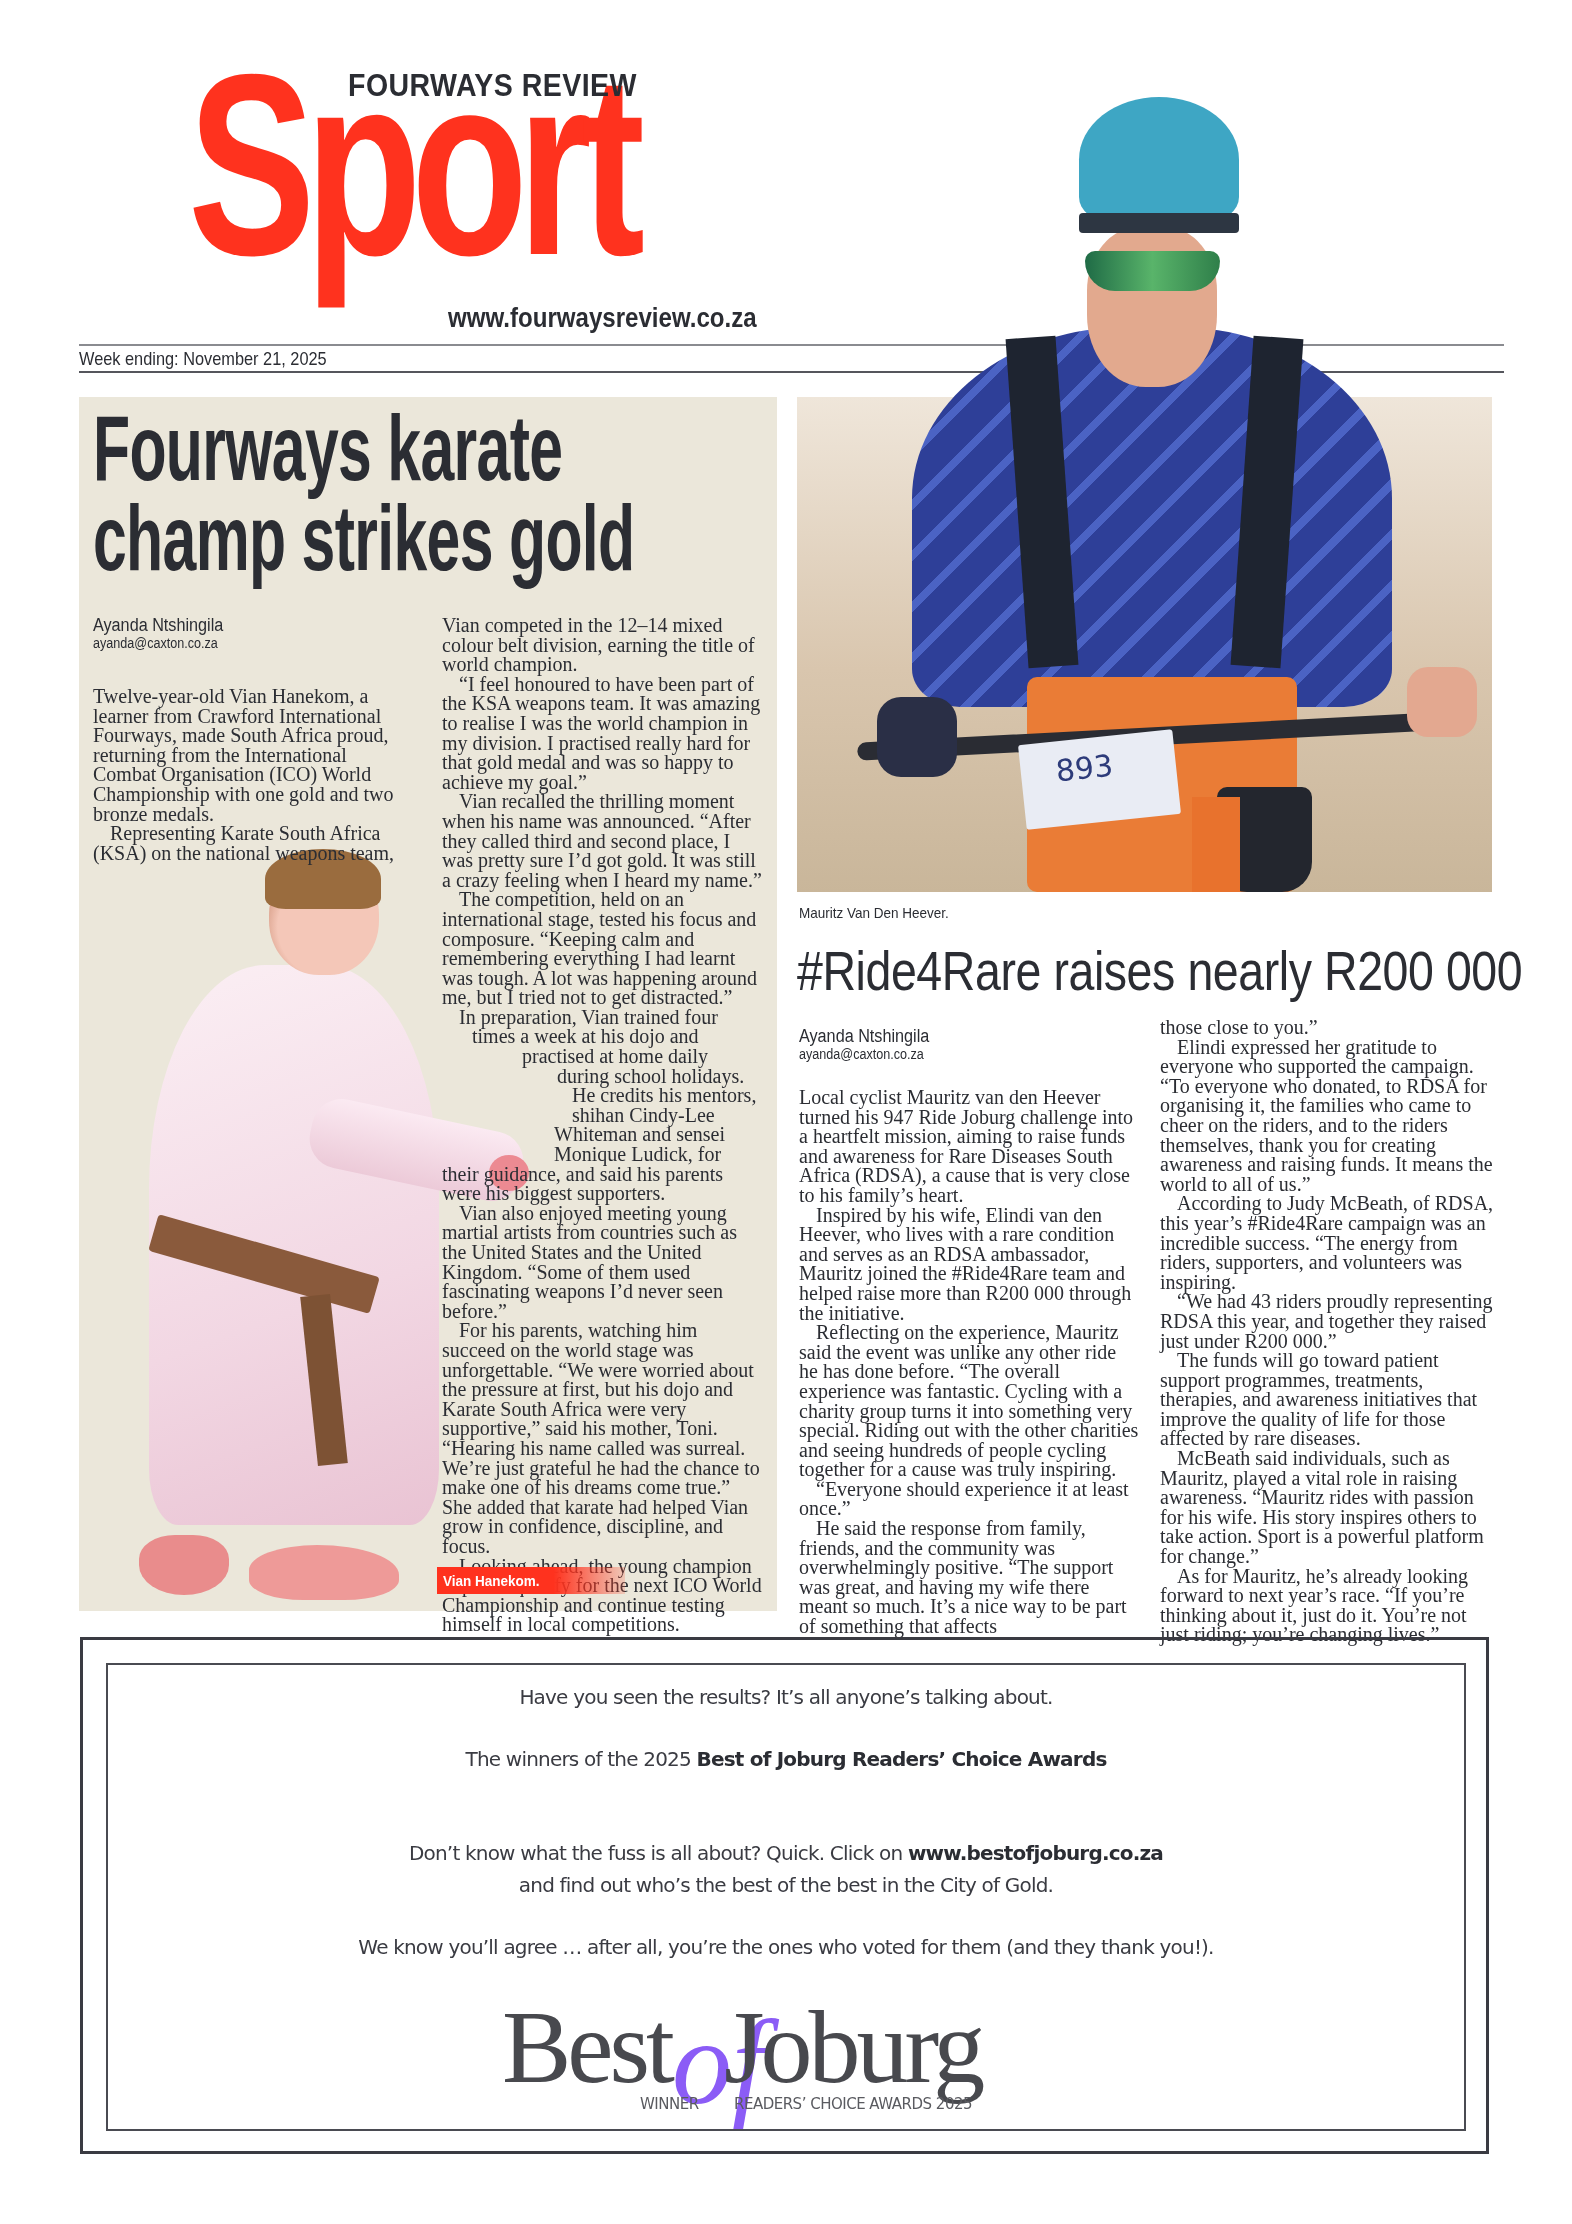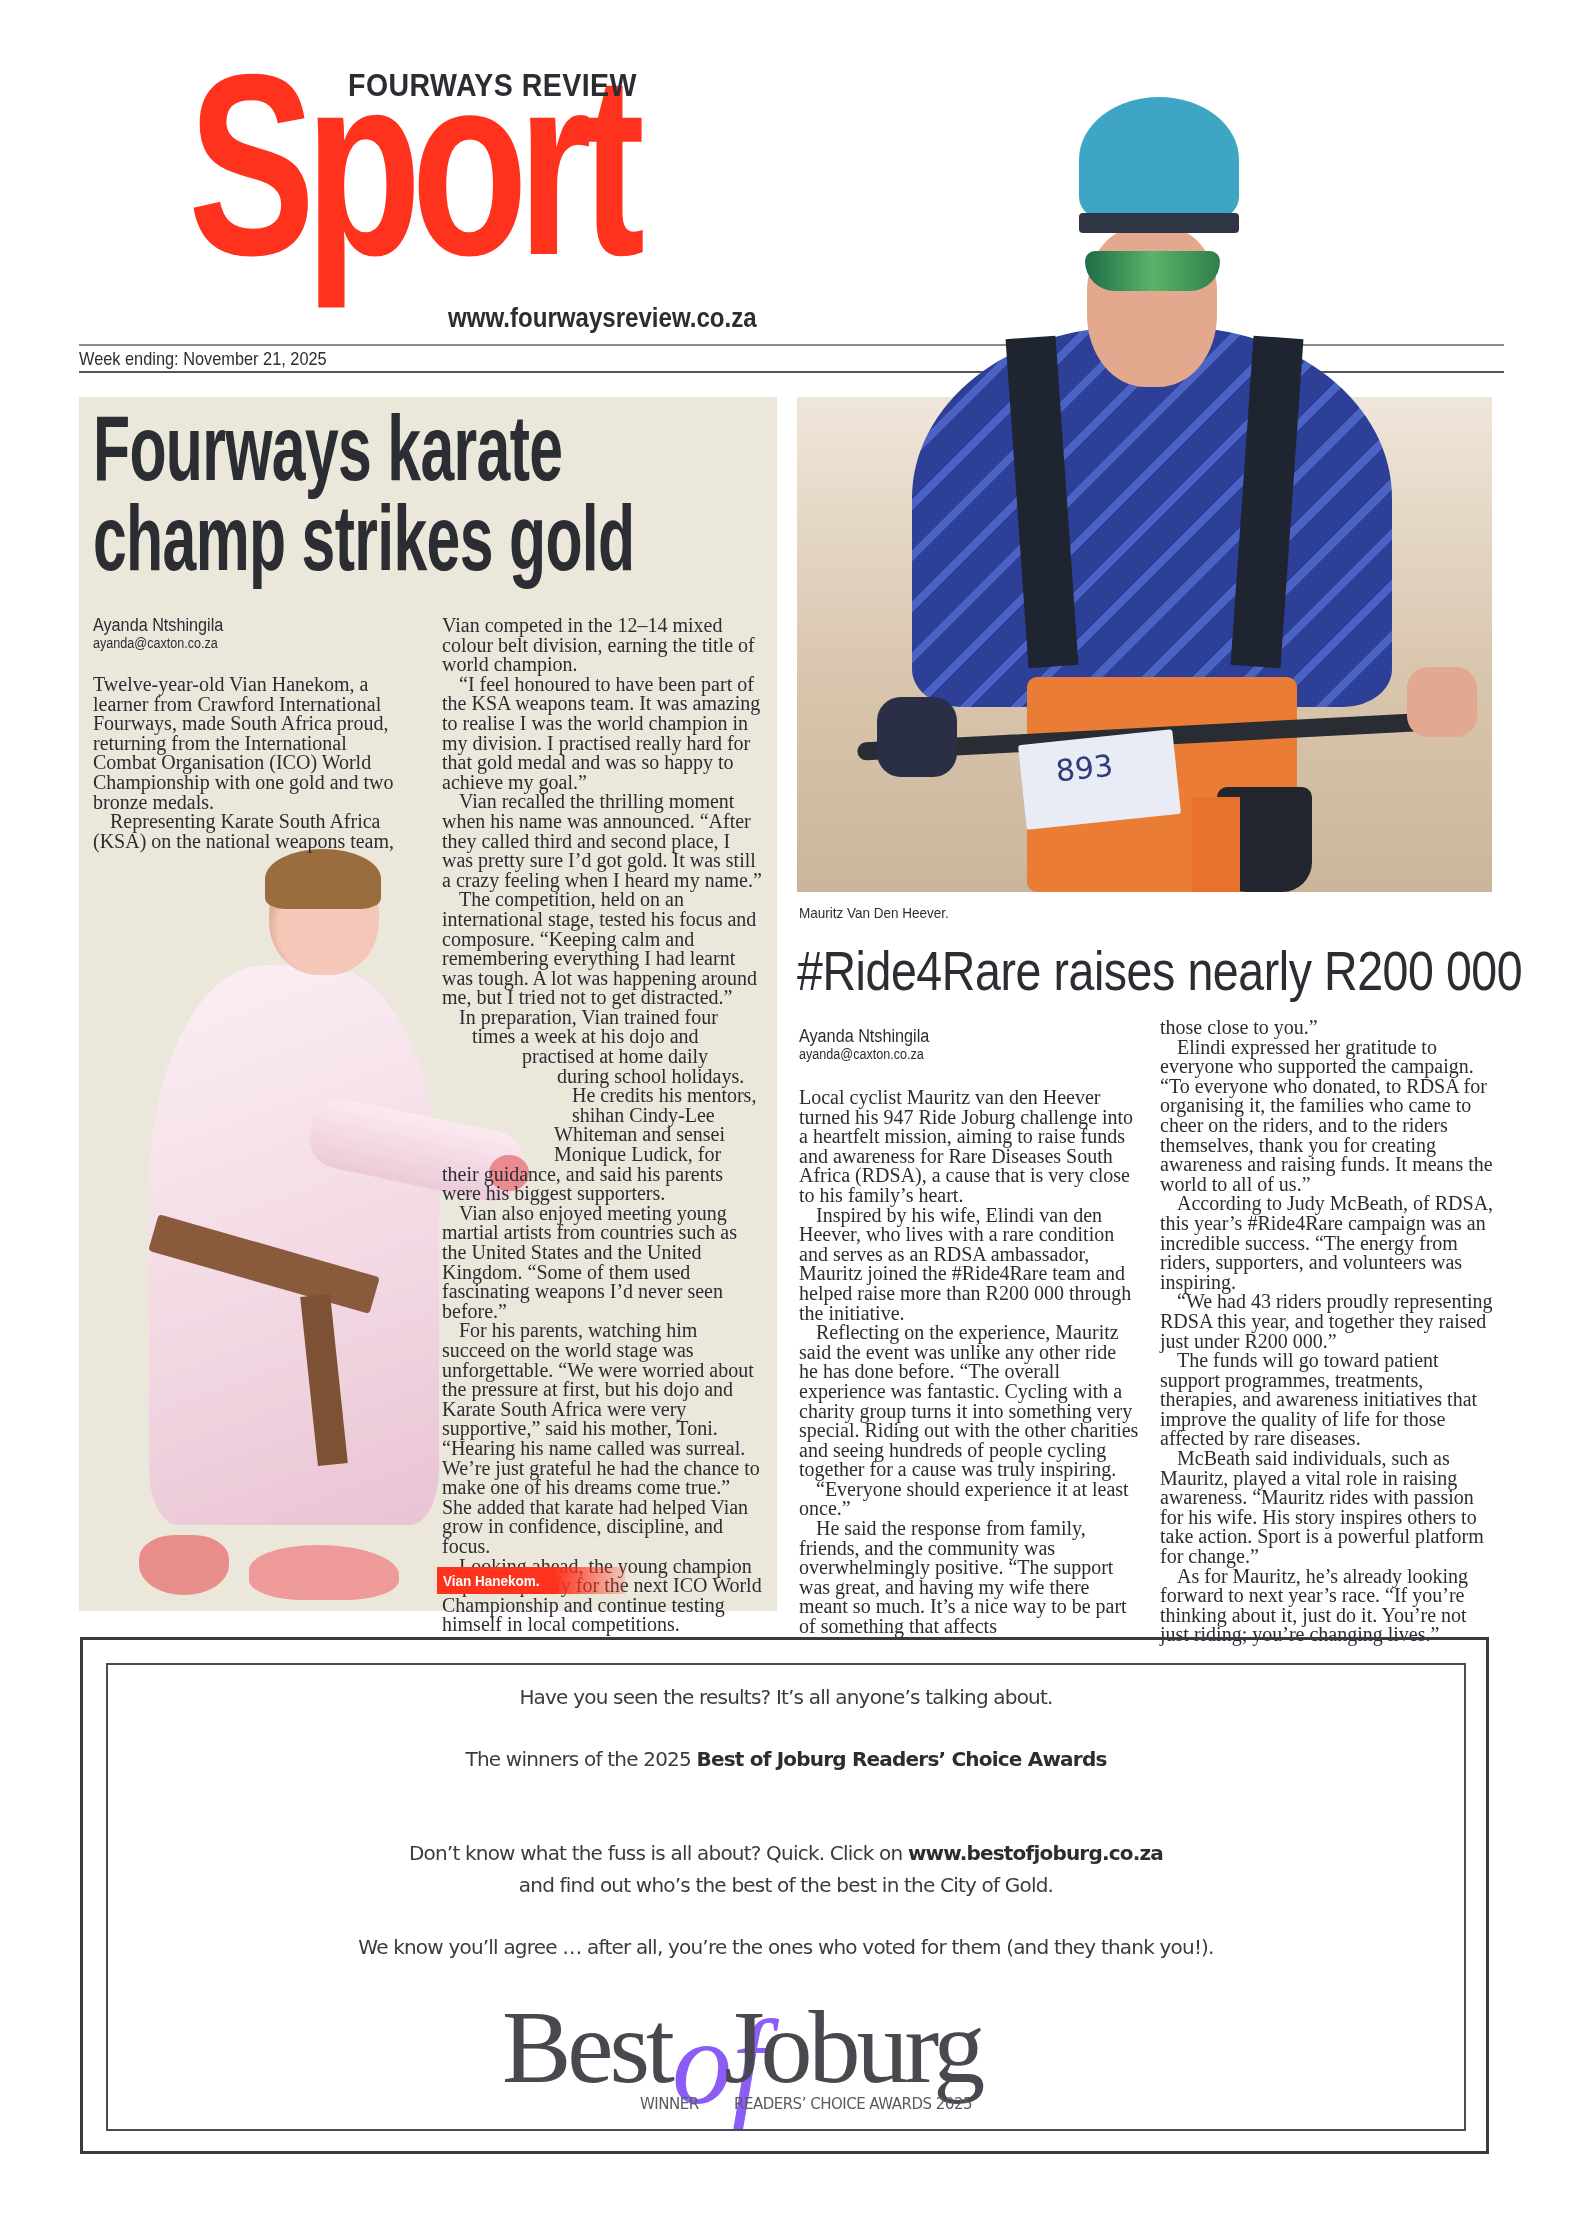--- a/index.html
+++ b/index.html
@@ -18,21 +18,21 @@
   .karate-box { position: absolute; left: 79px; top: 397px; width: 698px; height: 1214px; background: #ebe7da; }
   .karate-headline { position: absolute; left: 14px; top: 6px; font-family: "Liberation Sans", sans-serif; font-weight: bold; font-size: 92px; line-height: 90px; color: #2b2d33; letter-spacing: -1px; transform: scaleX(0.66); transform-origin: left top; white-space: nowrap; }
   .byline-name { font-size: 18px; line-height: 20px; color: #2b2d33; transform: scaleX(0.9); transform-origin: left top; white-space: nowrap; }
   .byline-email { font-size: 14px; line-height: 16px; color: #2b2d33; transform: scaleX(0.9); transform-origin: left top; white-space: nowrap; }
   .k-byline { position: absolute; left: 14px; top: 218px; }
 
   .body-text { font-family: "Liberation Serif", serif; font-size: 20px; line-height: 19.6px; color: #2b2d33; margin: 0; }
   .body-text p { margin: 0; text-indent: 17px; }
   .body-text p.first { text-indent: 0; }
 
-  .k-col1 { position: absolute; left: 14px; top: 278px; width: 318px; }
+  .k-col1 { position: absolute; left: 14px; top: 290px; width: 318px; }
   .k-col2 { position: absolute; left: 363px; top: 219px; width: 320px; }
   .k-col2 .wrap-spacer { float: left; clear: left; height: 19.6px; }
 
   
   .karate-photo { position: absolute; left: 30px; top: 458px; width: 420px; height: 752px; }
   .kp-head { position: absolute; left: 160px; top: 0px; width: 110px; height: 120px; border-radius: 50% 50% 45% 45%; background: radial-gradient(circle at 55% 60%, #f4c7b8 0 55%, #d9a08a 70%); }
   .kp-hair { position: absolute; left: 156px; top: -6px; width: 116px; height: 60px; border-radius: 55% 55% 20% 20%; background: #9a6c3e; }
   .kp-gi { position: absolute; left: 40px; top: 110px; width: 290px; height: 560px; border-radius: 40% 40% 10% 10%; background: linear-gradient(160deg, #fbeff4 0%, #f2d7e3 60%, #e9c3d3 100%); }
   .kp-arm { position: absolute; left: 200px; top: 260px; width: 215px; height: 70px; border-radius: 30px; background: linear-gradient(180deg, #fbeaf2, #eccad8); transform: rotate(12deg); }
   .kp-fist { position: absolute; left: 380px; top: 300px; width: 40px; height: 36px; border-radius: 50%; background: #ec8a92; }

